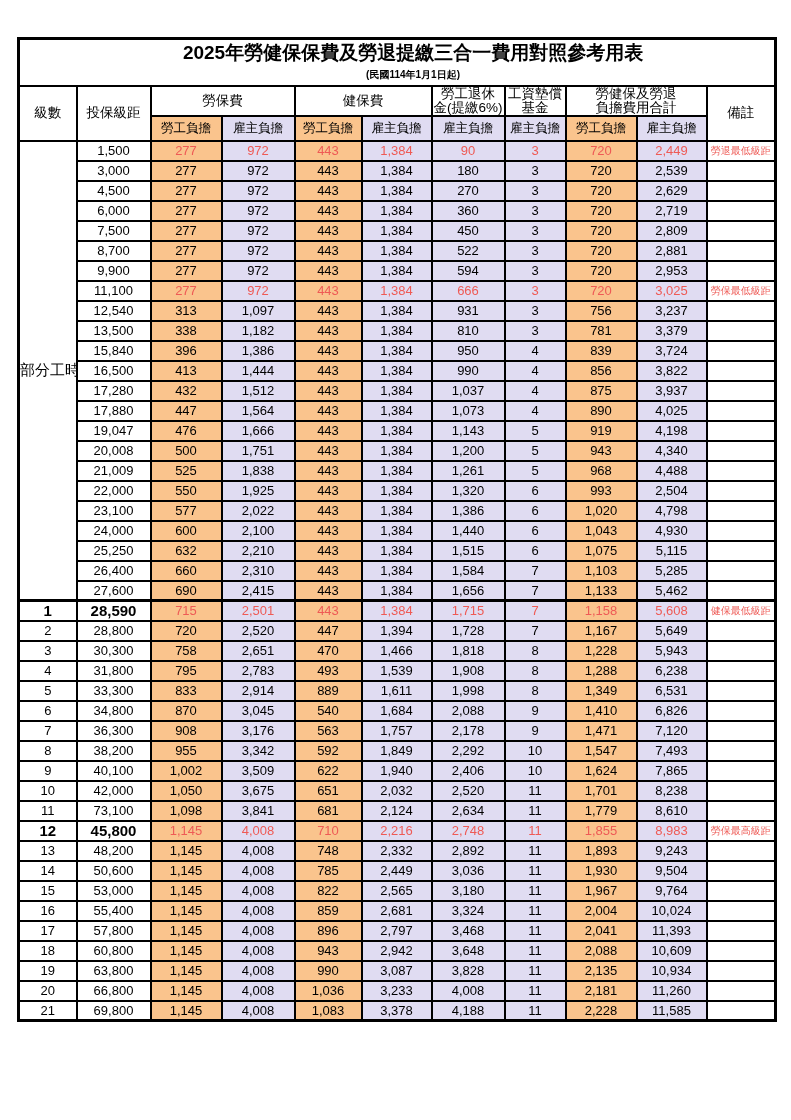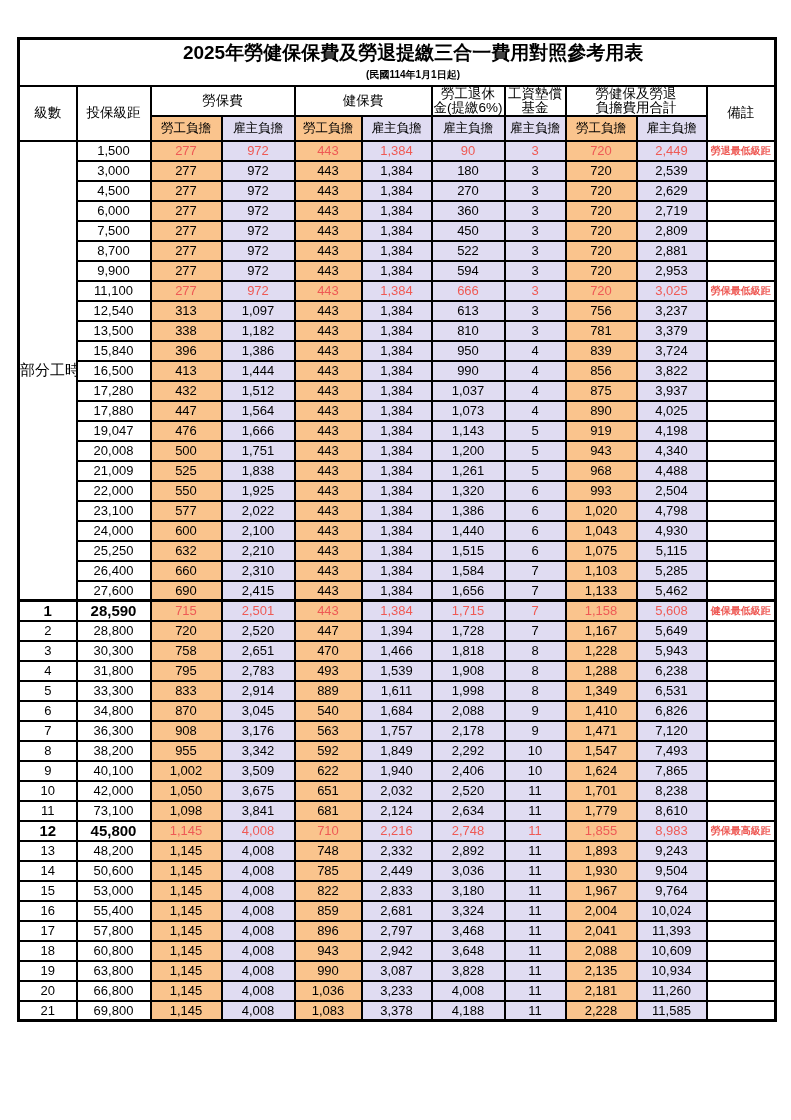--- a/index.html
+++ b/index.html
@@ -35,21 +35,21 @@
   .title { font-size: 19px; font-weight: bold; line-height: 26px; }
   .subtitle { font-size: 10px; font-weight: bold; line-height: 18px; }
   .group-row td { height: 28px; font-size: 13.5px; line-height: 14px; }
   .sub-row td { height: 25px; font-size: 12.5px; margin-top: 10px; }
   tbody td { height: 20px; }
   .worker { background: var(--worker-bg); }
   .employer { background: var(--employer-bg); }
   .level-cell, .bracket-cell, .remark-cell { background: #fff; }
   .remark-cell {
     font-size: 10px;
-    font-weight: bold;
+    font-weight: normal;
     color: var(--hl);
     letter-spacing: 0px;
   }
   .hl-row td.worker, .hl-row td.employer { color: var(--hl); }
   .bold-row .level-cell, .bold-row .bracket-cell { font-weight: bold; font-size: 15px; }
   .section-start td { border-top: 3px solid #000; }
   .part-time { font-size: 15px; }
 </style>
 </head>
 <body>
@@ -193,21 +193,21 @@
         <td class="worker">720</td>
         <td class="employer">3,025</td>
         <td class="remark-cell">勞保最低級距</td>
       </tr>
       <tr>
         <td class="bracket-cell">12,540</td>
         <td class="worker">313</td>
         <td class="employer">1,097</td>
         <td class="worker">443</td>
         <td class="employer">1,384</td>
-        <td class="employer">613</td>
+        <td class="employer">931</td>
         <td class="employer">3</td>
         <td class="worker">756</td>
         <td class="employer">3,237</td>
         <td class="remark-cell"></td>
       </tr>
       <tr>
         <td class="bracket-cell">13,500</td>
         <td class="worker">338</td>
         <td class="employer">1,182</td>
         <td class="worker">443</td>
@@ -555,21 +555,21 @@
         <td class="worker">1,930</td>
         <td class="employer">9,504</td>
         <td class="remark-cell"></td>
       </tr>
       <tr>
         <td class="level-cell">15</td>
         <td class="bracket-cell">53,000</td>
         <td class="worker">1,145</td>
         <td class="employer">4,008</td>
         <td class="worker">822</td>
-        <td class="employer">2,833</td>
+        <td class="employer">2,565</td>
         <td class="employer">3,180</td>
         <td class="employer">11</td>
         <td class="worker">1,967</td>
         <td class="employer">9,764</td>
         <td class="remark-cell"></td>
       </tr>
       <tr>
         <td class="level-cell">16</td>
         <td class="bracket-cell">55,400</td>
         <td class="worker">1,145</td>

